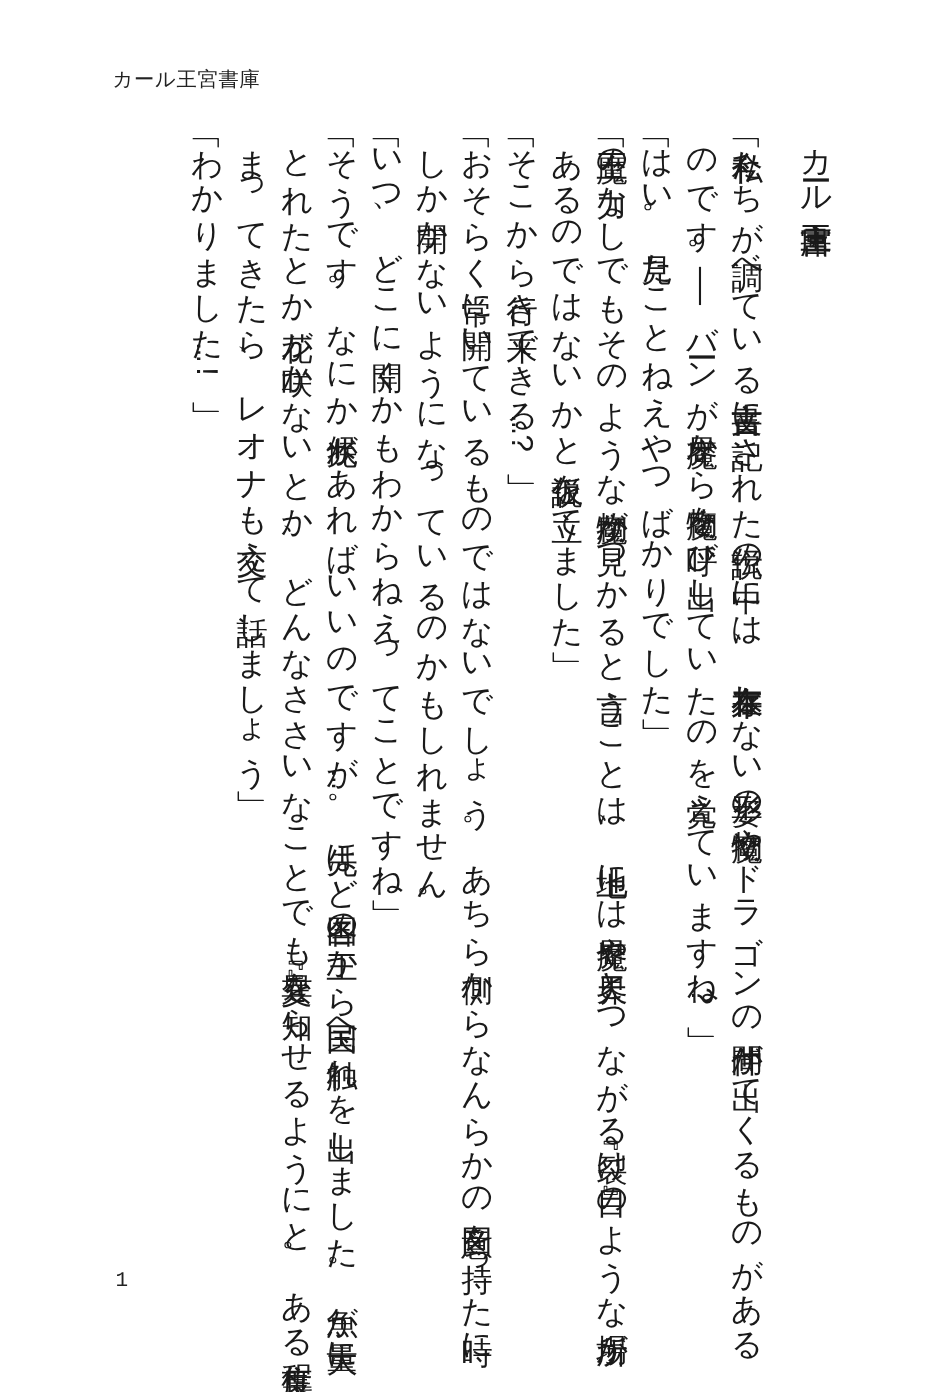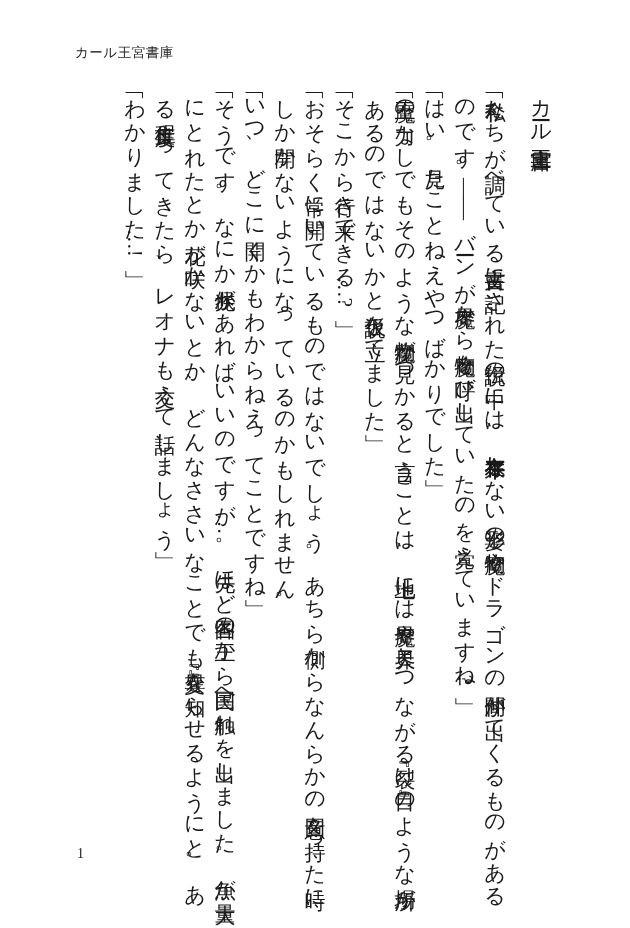--- a/index.html
+++ b/index.html
@@ -6,21 +6,21 @@
     margin: 0;
     padding: 0;
     background: #ffffff;
   }
   .page {
     position: relative;
     width: 630px;
     height: 928px;
     background: #ffffff;
     overflow: hidden;
-    font-family: Liberation Serif, serif;
+    font-family: Liberation Mono, monospace;
     color: #1a1a1a;
   }
   .running-header {
     position: absolute;
     left: 75px;
     top: 44px;
     font-size: 13.5px;
     letter-spacing: 0.5px;
     color: #222222;
     white-space: nowrap;

